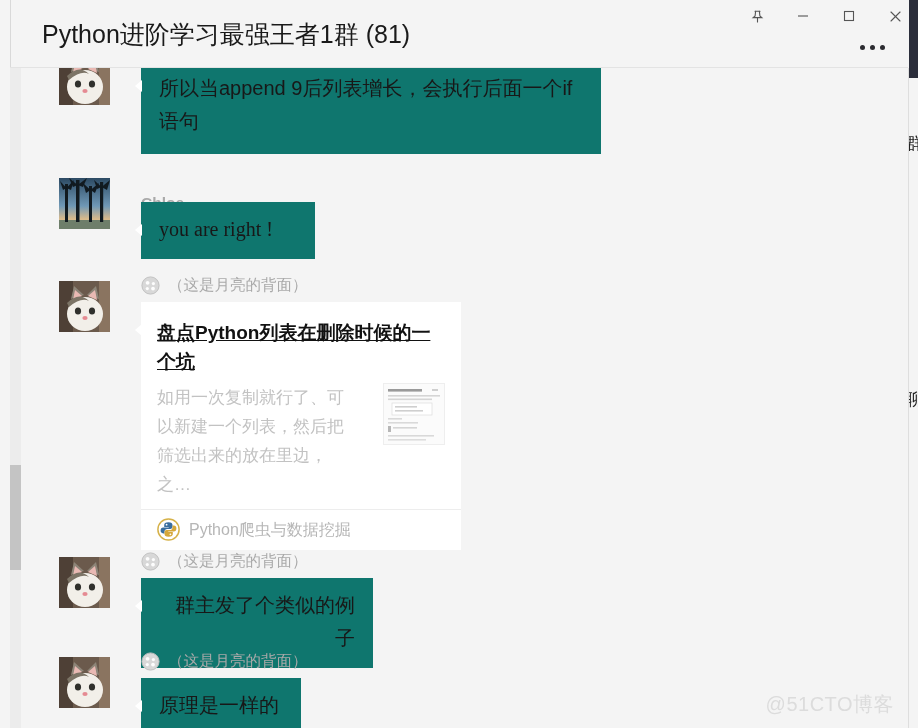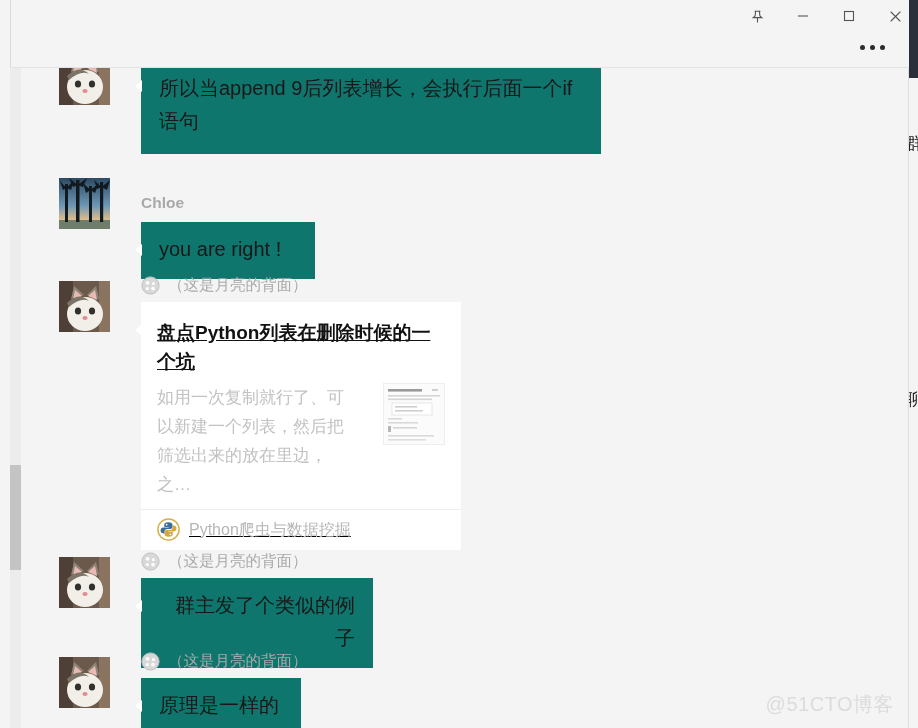--- a/index.html
+++ b/index.html
@@ -245,21 +245,20 @@
     box-sizing: border-box;
     overflow: hidden;
   }
   .card-thumb svg { display: block; }
   .card-footer {
     display: flex;
     align-items: center;
     gap: 9px;
     border-top: 1px solid #ededed;
     padding: 8px 16px 9px 16px;
-    text-decoration: underline;
   }
   .card-source {
     font-size: 16px;
     color: #b6b6b6;
     white-space: nowrap;
     line-height: 22px;
   }
   .py-logo { width: 23px; height: 23px; display: block; flex: 0 0 23px; }
 
   
@@ -302,20 +301,21 @@
   }
 </style>
 </head>
 <body>
 
 <div class="app-window">
 
   <div class="titlebar">
     <div class="titlebar-left-rule"></div>
 
+    <div class="chat-title">Python进阶学习最强王者1群 (81)</div>
 
     <div class="win-controls">
       <div class="win-btn">
         <svg width="15" height="15" viewBox="0 0 15 15">
           <g fill="none" stroke="#555" stroke-width="1.1" stroke-linecap="round">
             <path d="M5 2.2 L10 2.2"></path>
             <path d="M5.6 2.4 L5.1 7 L3.2 8.6 L11.8 8.6 L9.9 7 L9.4 2.4"></path>
             <path d="M7.5 8.8 L7.5 13"></path>
           </g>
         </svg>
@@ -407,21 +407,21 @@
               <path d="M31.5 12 L24 5 L27 15 Z"></path>
               <path d="M31.5 12 L40 5 L36 15 Z"></path>
               <path d="M42.5 9 L35 2 L38 11 Z"></path>
               <path d="M42.5 9 L51 2 L48 12 Z"></path>
             </g>
           </svg>
         </div>
         <div class="sender-row" style="top:14px;font-weight:bold;">
           <span class="sender-name">Chloe</span>
         </div>
-        <div class="bubble" style="top:44px; width:174px; padding:11px 18px 13px 18px;">
+        <div class="bubble" style="top:24px; width:174px; padding:11px 18px 13px 18px;font-family:Liberation Serif, serif;">
           <span class="bubble-text">you are right !</span>
         </div>
       </div>
 
       <div class="msg" style="top:206px;">
         <div class="avatar" style="top:7px;">
           <svg width="51" height="51" viewBox="0 0 51 51">
             <rect width="51" height="51" fill="#6b5a4c"></rect>
             <rect x="0" y="0" width="14" height="51" fill="#4e4036"></rect>
             <rect x="40" y="0" width="11" height="51" fill="#8a7460"></rect>

